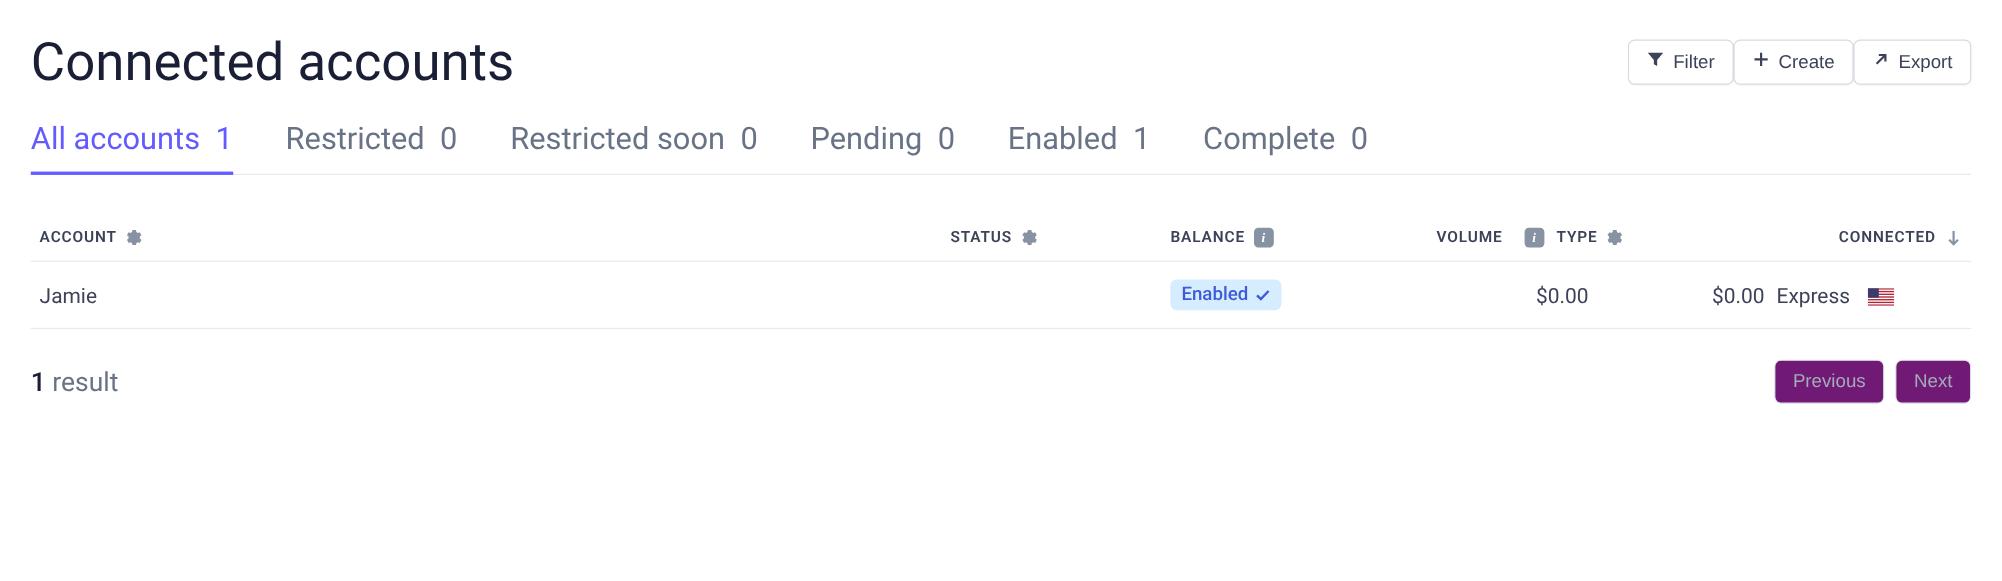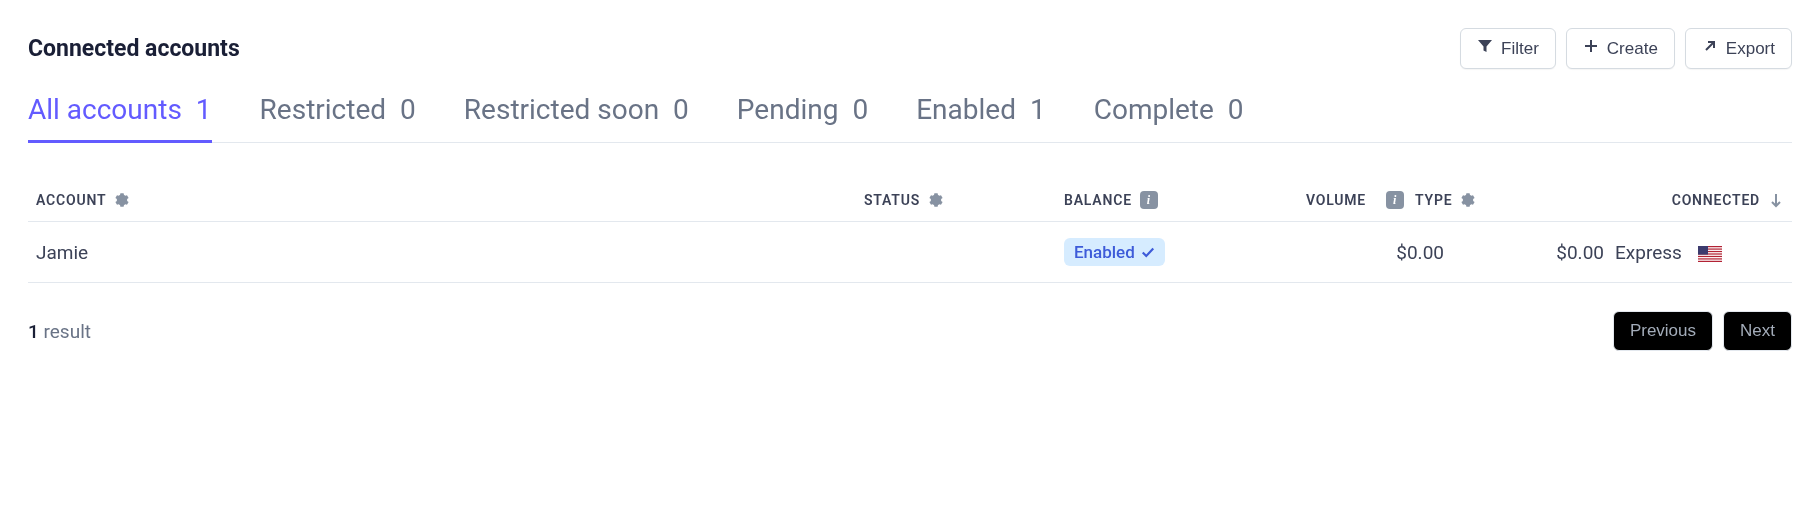--- a/index.html
+++ b/index.html
@@ -13,27 +13,26 @@
       background: #ffffff;
       padding: 28px;
     }
     .header {
       display: flex;
       justify-content: space-between;
       align-items: center;
       margin-bottom: 24px;
     }
     .page-title {
-      font-size: 23px;
-      font-weight: 700;
+      font-size: 48px;
+      font-weight: 400;
       color: #1a1f36;
     }
     .actions {
       display: flex;
-      gap: 10px;
     }
     .btn {
       display: inline-flex;
       align-items: center;
       gap: 8px;
       padding: 9px 16px;
       border: 1px solid #d5dbe1;
       border-radius: 6px;
       background: #ffffff;
       font-size: 17px;
@@ -132,36 +131,36 @@
       width: 24px;
       height: 16px;
     }
     .footer {
       display: flex;
       justify-content: space-between;
       align-items: center;
       margin-top: 28px;
     }
     .result-count {
-      font-size: 19px;
+      font-size: 24px;
       color: #697386;
     }
     .result-count .num {
       color: #1a1f36;
       font-weight: 500;
     }
     .pager {
       display: flex;
       gap: 10px;
     }
     .pager-btn {
       padding: 9px 16px;
       border: 1px solid #e3e8ee;
       border-radius: 6px;
-      background: #000000;
+      background: #701a75;
       font-size: 17px;
       font-weight: 500;
       color: #a3acb9;
       cursor: not-allowed;
     }
     .info-badge {
       display: inline-flex;
       align-items: center;
       justify-content: center;
       width: 18px;

